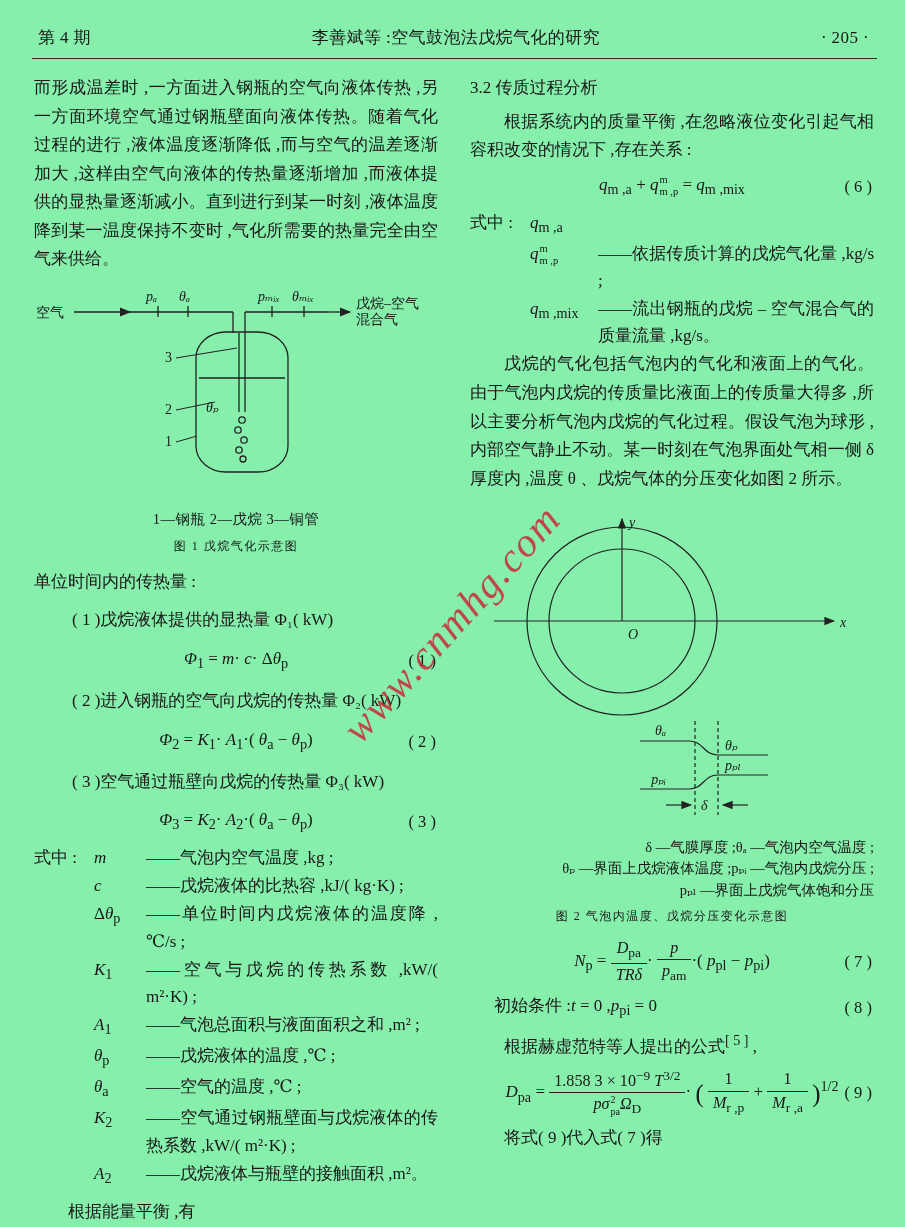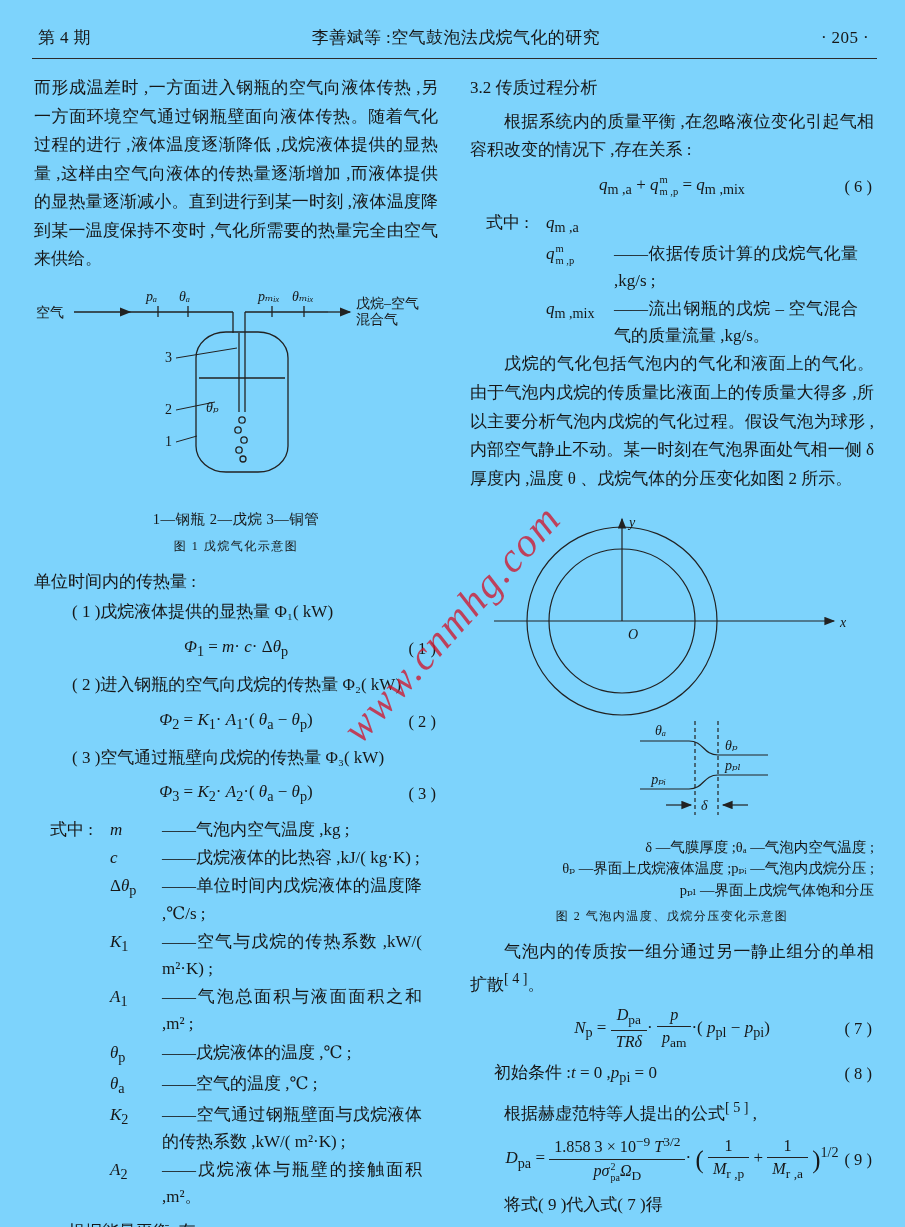--- a/index.html
+++ b/index.html
@@ -1,32 +1,32 @@
 <!DOCTYPE html>
 <html><head>
 <meta charset="utf-8">
 <style>
   *{box-sizing:border-box}
   html,body{margin:0;padding:0;background:#9a9a9a}
-  #page{position:relative;width:905px;height:1227px;margin:0 auto;background:#7dd3fc;color:#171717;
+  #page{position:relative;width:905px;height:1227px;margin:0 auto;background:#86efac;color:#171717;
         font-family:"Liberation Serif","DejaVu Serif",serif;overflow:hidden}
   .hd{display:flex;justify-content:space-between;align-items:baseline;
       padding:26px 36px 9px 38px;font-size:17px;letter-spacing:.4px}
   .hd-rule{border-top:1.7px solid #2b2b2b;margin:0 28px 0 32px}
   .cols{display:flex;gap:32px;padding:15px 30px 0 34px}
   .col{width:404px;font-size:17px;line-height:1.68;text-align:justify}
   .para{margin:0 0 2px}
   .ind{text-indent:2em}
   .sec-h{font-weight:normal;margin:0 0 5px}
   .lead{margin:8px 0 2px}
-  .item{padding-left:4px;margin:2px 0}
+  .item{padding-left:4px;margin:10px 0}
   .eqrow{position:relative;display:flex;justify-content:center;align-items:center;margin:6px 0;min-height:32px}
   .eqrow .eqno{position:absolute;right:2px;font-size:16.5px}
   .eqbody{padding:0 10px}
-  .defrow{display:flex;line-height:1.6;margin:1px 16px}
+  .defrow{display:flex;line-height:1.6;margin:1px 0}
   .def-pre{flex:0 0 60px}
   .def-sym{flex:0 0 52px;white-space:nowrap}
   .defrow.r .def-sym{flex:0 0 68px}
   .def-desc{flex:1}
   .figure{text-align:center;margin:16px 0 12px}
   .fig-legend{font-size:14.5px;margin-top:18px;letter-spacing:.5px}
   .fig-caption{font-size:12px;margin-top:4px;letter-spacing:1.5px}
   .fig2-cap{font-size:14.5px;line-height:1.5;text-align:right;margin:0}
   .frac{display:inline-block;vertical-align:middle;text-align:center;font-size:.95em}
   .fn{display:block;padding:0 5px 1px;border-bottom:1.3px solid #222;line-height:1.25}
@@ -51,21 +51,21 @@
     <span>· 205 ·</span>
   </div>
   <div class="hd-rule"></div>
 
   <div class="wm">www.cnmhg.com</div>
 
   <div class="cols">
 
     <div class="col">
 
-      <p class="para">而形成温差时 ,一方面进入钢瓶的空气向液体传热 ,另一方面环境空气通过钢瓶壁面向液体传热。随着气化过程的进行 ,液体温度逐渐降低 ,戊烷液体提供的显热量 ,这样由空气向液体的传热量逐渐增加 ,而液体提供的显热量逐渐减小。直到进行到某一时刻 ,液体温度降到某一温度保持不变时 ,气化所需要的热量完全由空气来供给。</p>
+      <p class="para">而形成温差时 ,一方面进入钢瓶的空气向液体传热 ,另一方面环境空气通过钢瓶壁面向液体传热。随着气化过程的进行 ,液体温度逐渐降低 ,而与空气的温差逐渐加大 ,这样由空气向液体的传热量逐渐增加 ,而液体提供的显热量逐渐减小。直到进行到某一时刻 ,液体温度降到某一温度保持不变时 ,气化所需要的热量完全由空气来供给。</p>
 
       <div class="figure">
         <svg width="420" height="190" viewBox="0 0 420 190">
           <defs>
             <marker id="ah1" markerWidth="10" markerHeight="8" refX="8" refY="3.5" orient="auto">
               <path d="M0,0 L9,3.5 L0,7 Z" fill="#222"></path>
             </marker>
           </defs>
           <g stroke="#222" stroke-width="1.3" fill="none">
             <line x1="40" y1="22" x2="96" y2="22" marker-end="url(#ah1)"></line>
@@ -247,21 +247,20 @@
             <text x="253" y="261">pₚₗ</text>
             <text x="229" y="301">δ</text>
           </g>
         </svg>
         <p class="fig2-cap">δ —气膜厚度 ;θₐ —气泡内空气温度 ;</p>
         <p class="fig2-cap">θₚ —界面上戊烷液体温度 ;pₚᵢ —气泡内戊烷分压 ;</p>
         <p class="fig2-cap">pₚₗ —界面上戊烷气体饱和分压</p>
         <div class="fig-caption">图 2   气泡内温度、戊烷分压变化示意图</div>
       </div>
 
-      <p class="para ind">气泡内的传质按一组分通过另一静止组分的单相扩散<sup>[ 4 ]</sup>。</p>
 
       <div class="eqrow">
         <span class="eqbody"><i>N</i><sub>p</sub> = <span class="frac"><span class="fn"><i>D</i><sub>pa</sub></span><span class="fd"><i>TRδ</i></span></span>· <span class="frac"><span class="fn"><i>p</i></span><span class="fd"><i>p</i><sub>am</sub></span></span>·( <i>p</i><sub>pl</sub> − <i>p</i><sub>pi</sub>)</span>
         <span class="eqno">( 7 )</span>
       </div>
 
       <div class="eqrow">
         <span class="eqbody" style="margin-right:auto;padding-left:24px">初始条件 :<i>t</i> = 0 ,<i>p</i><sub>pi</sub> = 0</span>
         <span class="eqno">( 8 )</span>
       </div>

